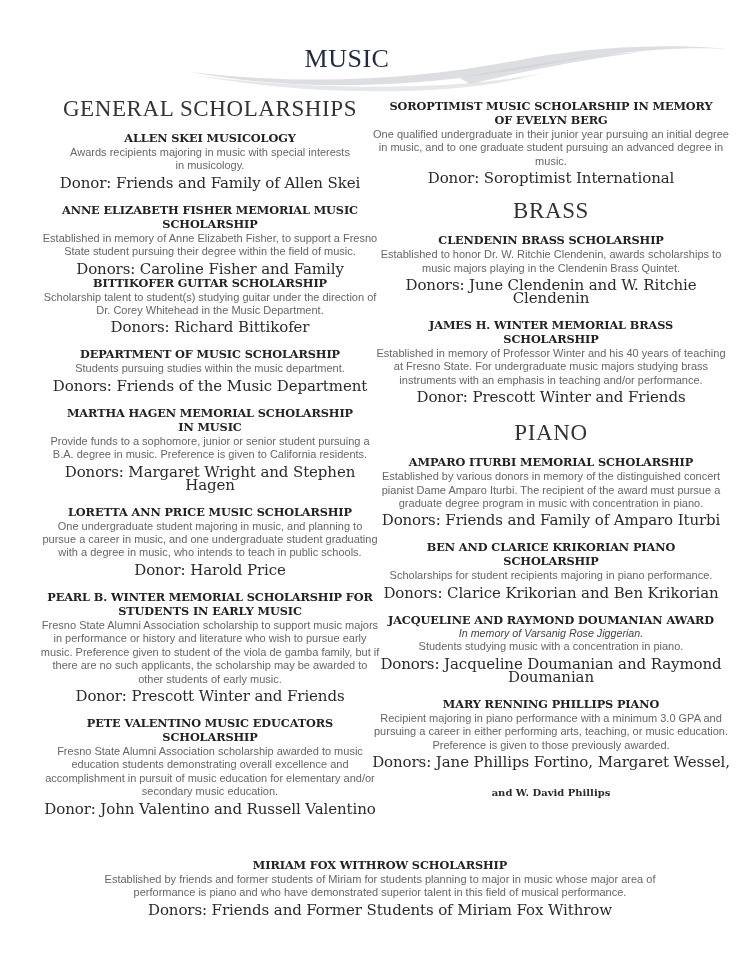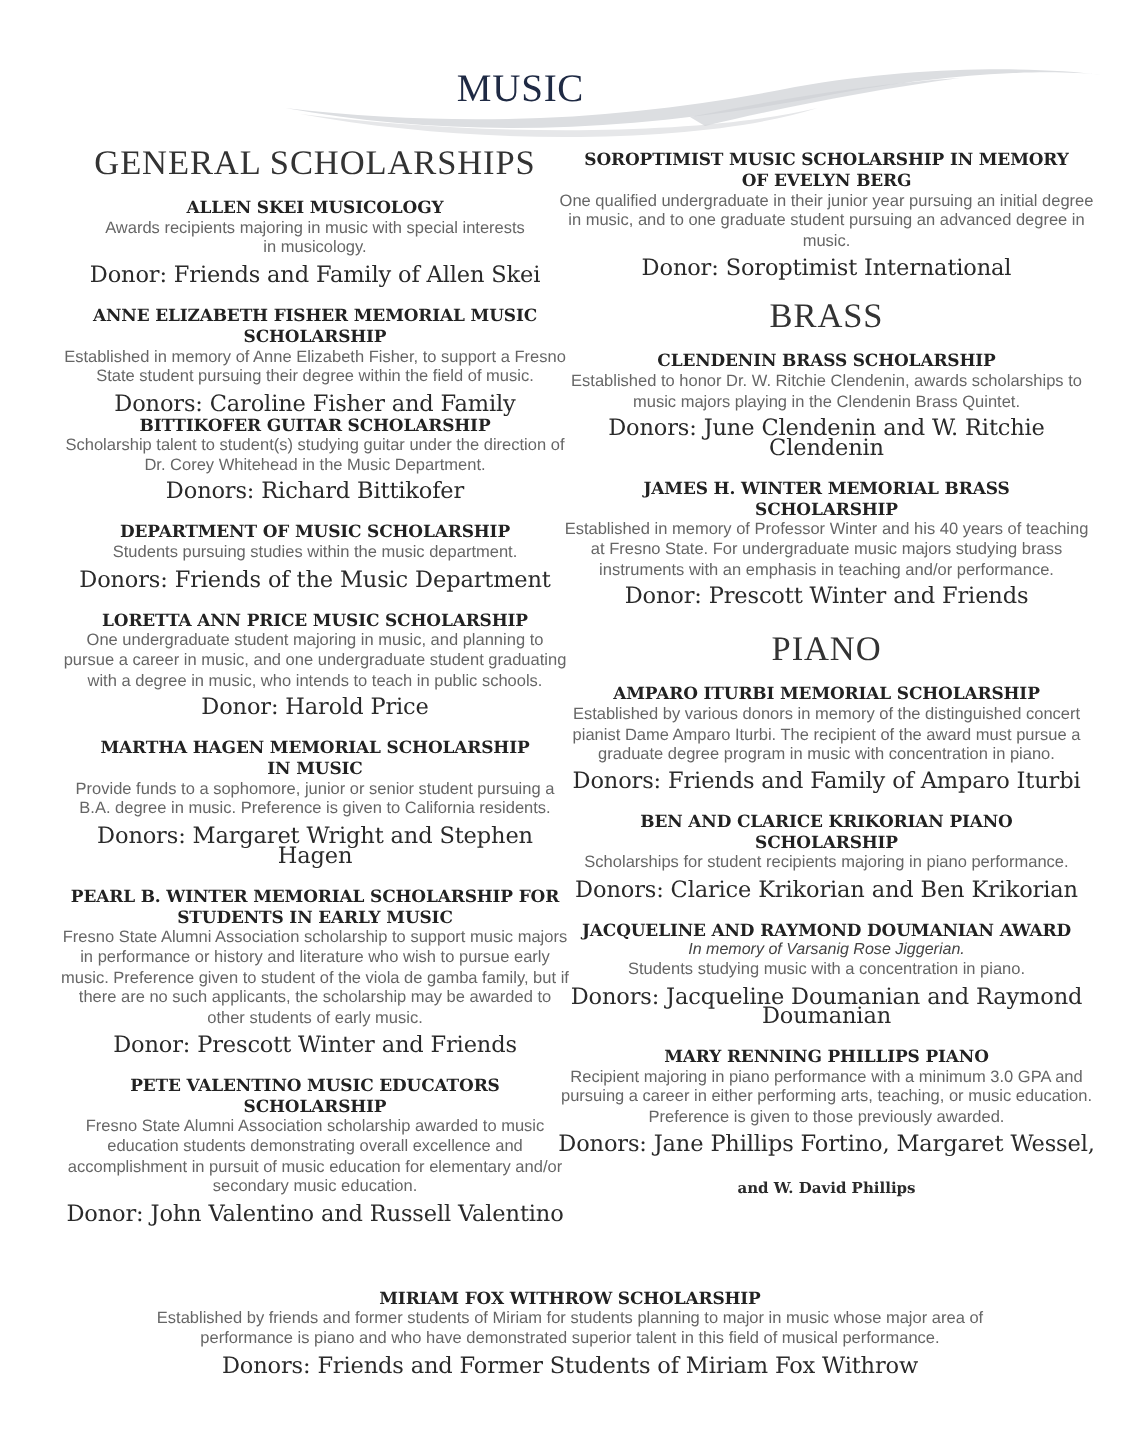--- a/index.html
+++ b/index.html
@@ -52,29 +52,29 @@
     <div class="item-donor">Donors: Richard Bittikofer</div>
   </div>
 
   <div class="item">
     <div class="item-title">DEPARTMENT OF MUSIC SCHOLARSHIP</div>
     <div class="item-desc">Students pursuing studies within the music department.</div>
     <div class="item-donor">Donors: Friends of the Music Department</div>
   </div>
 
   <div class="item">
+    <div class="item-title" style="padding:0 26px;">MARTHA HAGEN MEMORIAL SCHOLARSHIP IN MUSIC</div>
+    <div class="item-desc">Provide funds to a sophomore, junior or senior student pursuing a B.A. degree in music. Preference is given to California residents.</div>
+    <div class="item-donor">Donors: Margaret Wright and Stephen Hagen</div>
+  </div>
+
+  <div class="item">
     <div class="item-title">LORETTA ANN PRICE MUSIC SCHOLARSHIP</div>
     <div class="item-desc">One undergraduate student majoring in music, and planning to pursue a career in music, and one undergraduate student graduating with a degree in music, who intends to teach in public schools.</div>
     <div class="item-donor">Donor: Harold Price</div>
-  </div>
-
-  <div class="item">
-    <div class="item-title" style="padding:0 26px;">MARTHA HAGEN MEMORIAL SCHOLARSHIP IN MUSIC</div>
-    <div class="item-desc">Provide funds to a sophomore, junior or senior student pursuing a B.A. degree in music. Preference is given to California residents.</div>
-    <div class="item-donor">Donors: Margaret Wright and Stephen Hagen</div>
   </div>
 
   <div class="item">
     <div class="item-title">PEARL B. WINTER MEMORIAL SCHOLARSHIP FOR STUDENTS IN EARLY MUSIC</div>
     <div class="item-desc">Fresno State Alumni Association scholarship to support music majors in performance or history and literature who wish to pursue early music. Preference given to student of the viola de gamba family, but if there are no such applicants, the scholarship may be awarded to other students of early music.</div>
     <div class="item-donor">Donor: Prescott Winter and Friends</div>
   </div>
 
   <div class="item">
     <div class="item-title" style="padding:0 40px;">PETE VALENTINO MUSIC EDUCATORS SCHOLARSHIP</div>

